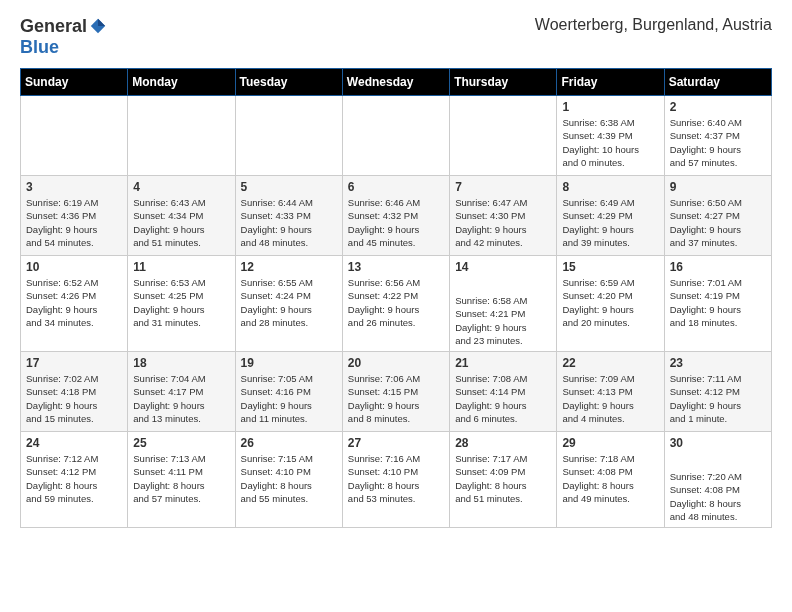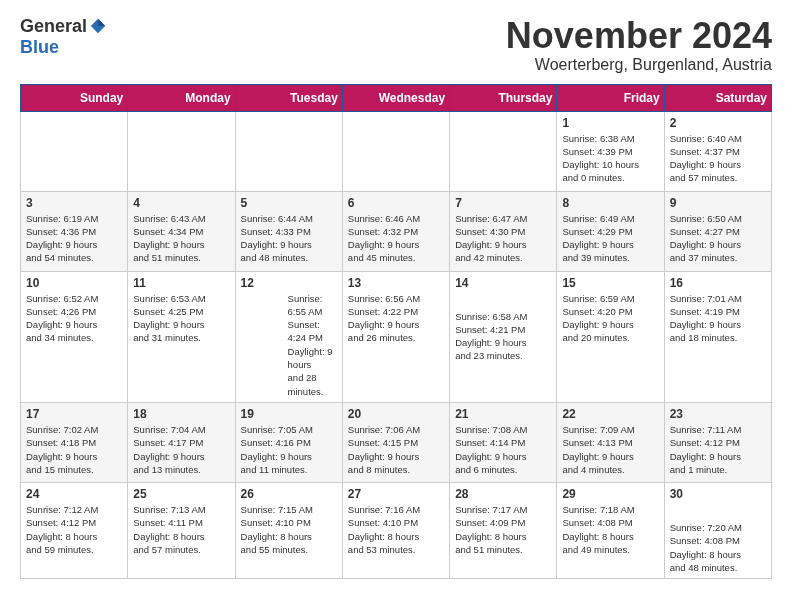--- a/index.html
+++ b/index.html
@@ -84,22 +84,21 @@
       background: #fff;
     }
     .calendar tr:nth-child(even) td {
       background: #f5f5f5;
     }
     .calendar tr:nth-child(odd) td {
       background: #fff;
     }
     
     .calendar thead tr td, .calendar thead tr th {
-      background: #be185d;
-      text-align: right;
+      background: #000000;
     }
     .day-num {
       font-weight: bold;
       font-size: 12px;
       display: block;
       margin-bottom: 2px;
     }
     .day-info {
       font-size: 9.5px;
       line-height: 1.4;
@@ -126,21 +125,20 @@
         <svg class="logo-icon" viewBox="0 0 20 20">
           <polygon points="10,2 18,10 10,18 2,10" fill="#2a6db5"></polygon>
           <polygon points="10,2 18,10 10,10" fill="#1a4a8a"></polygon>
         </svg>
       </div>
       <div>
         <span class="logo-blue">Blue</span>
       </div>
     </div>
     <div class="title-section">
-      <div class="month-title">November 2024</div>
       <div class="location-title">Woerterberg, Burgenland, Austria</div>
     </div>
   </div>
 
   <table class="calendar">
     <thead>
       <tr>
         <th>Sunday</th>
         <th>Monday</th>
         <th>Tuesday</th>
@@ -233,21 +231,21 @@
           </td>
           <td>
             <span class="day-num">11</span>
             <div class="day-info" style="white-space: pre-line;">Sunrise: 6:53 AM
 Sunset: 4:25 PM
 Daylight: 9 hours
 and 31 minutes.</div>
           </td>
           <td>
             <span class="day-num">12</span>
-            <div class="day-info" style="white-space: pre-line; margin-left: 47px;">Sunrise: 6:55 AM
+            <div class="day-info" style="white-space: pre-line;">Sunrise: 6:55 AM
 Sunset: 4:24 PM
 Daylight: 9 hours
 and 28 minutes.</div>
           </td>
           <td>
             <span class="day-num">13</span>
             <div class="day-info" style="white-space: pre-line;">Sunrise: 6:56 AM
 Sunset: 4:22 PM
 Daylight: 9 hours
 and 26 minutes.</div>

